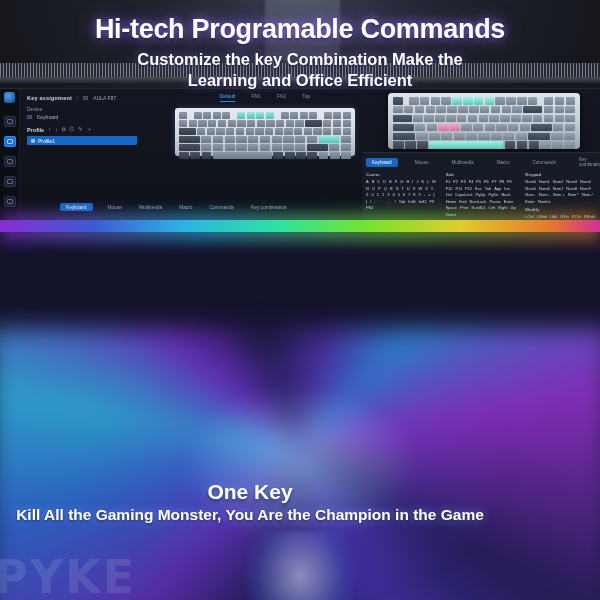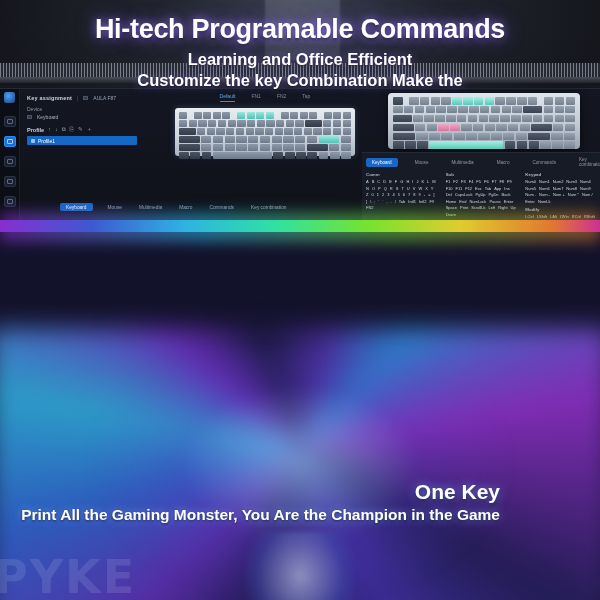--- a/index.html
+++ b/index.html
@@ -167,39 +167,39 @@
     position:absolute; left:-6px; top:318px; font-size:46px; font-weight:bold;
     color:rgba(190,200,235,.16); letter-spacing:2px;
     font-family:"DejaVu Sans", sans-serif;
   }
   .figure {
     position:absolute; left:50%; top:300px; transform:translateX(-50%);
     width:110px; height:110px;
     background:radial-gradient(ellipse at 50% 40%, rgba(230,245,255,.5),rgba(70,110,200,.25) 55%, rgba(0,0,0,0) 75%);
     filter:blur(2px);
   }
-  .hero-text { position:absolute; left:0; top:248px; width:500px; text-align:right; z-index:5; }
+  .hero-text { position:absolute; left:0; top:248px; width:500px; text-align:center; z-index:5; }
   .hero-h { font-size:21px; font-weight:bold; color:#fff;
     text-shadow:0 0 10px rgba(120,160,255,.9),0 2px 4px rgba(0,0,0,.8); }
   .hero-s { font-size:15.5px; font-weight:bold; color:#fff; margin-top:2px;
     text-shadow:0 0 8px rgba(120,160,255,.85),0 1px 3px rgba(0,0,0,.85); }
 </style>
 </head>
 <body>
 
 <div id="panel-top">
   <div class="mon-glass"></div>
   <div class="vent"></div>
   <div class="vent2"></div>
 
   <div class="headline-wrap">
     <div class="headline">Hi-tech Programable Commands</div>
     <div class="subline">
+      <div>Customize the key Combination Make the</div>
       <div>Learning and Office Efficient</div>
-      <div>Customize the key Combination Make the</div>
     </div>
   </div>
 
   <div id="sw">
 
     <div id="sw-rail">
       <div class="rail-logo"></div>
       <div class="rail-ico">
           <i></i>
         </div>
@@ -620,16 +620,16 @@
 <div id="rgbstrip"></div>
 
 <div id="panel-bot">
   <div class="burst"></div>
   <div class="burst2"></div>
   <div class="pyke">PYKE</div>
   <div class="figure"></div>
 
   <div class="hero-text">
     <div class="hero-h">One Key</div>
-    <div class="hero-s">Print All the Gaming Monster, You Are the Champion in the Game</div>
+    <div class="hero-s">Kill All the Gaming Monster, You Are the Champion in the Game</div>
   </div>
 
 </div>
 
 </body></html>

